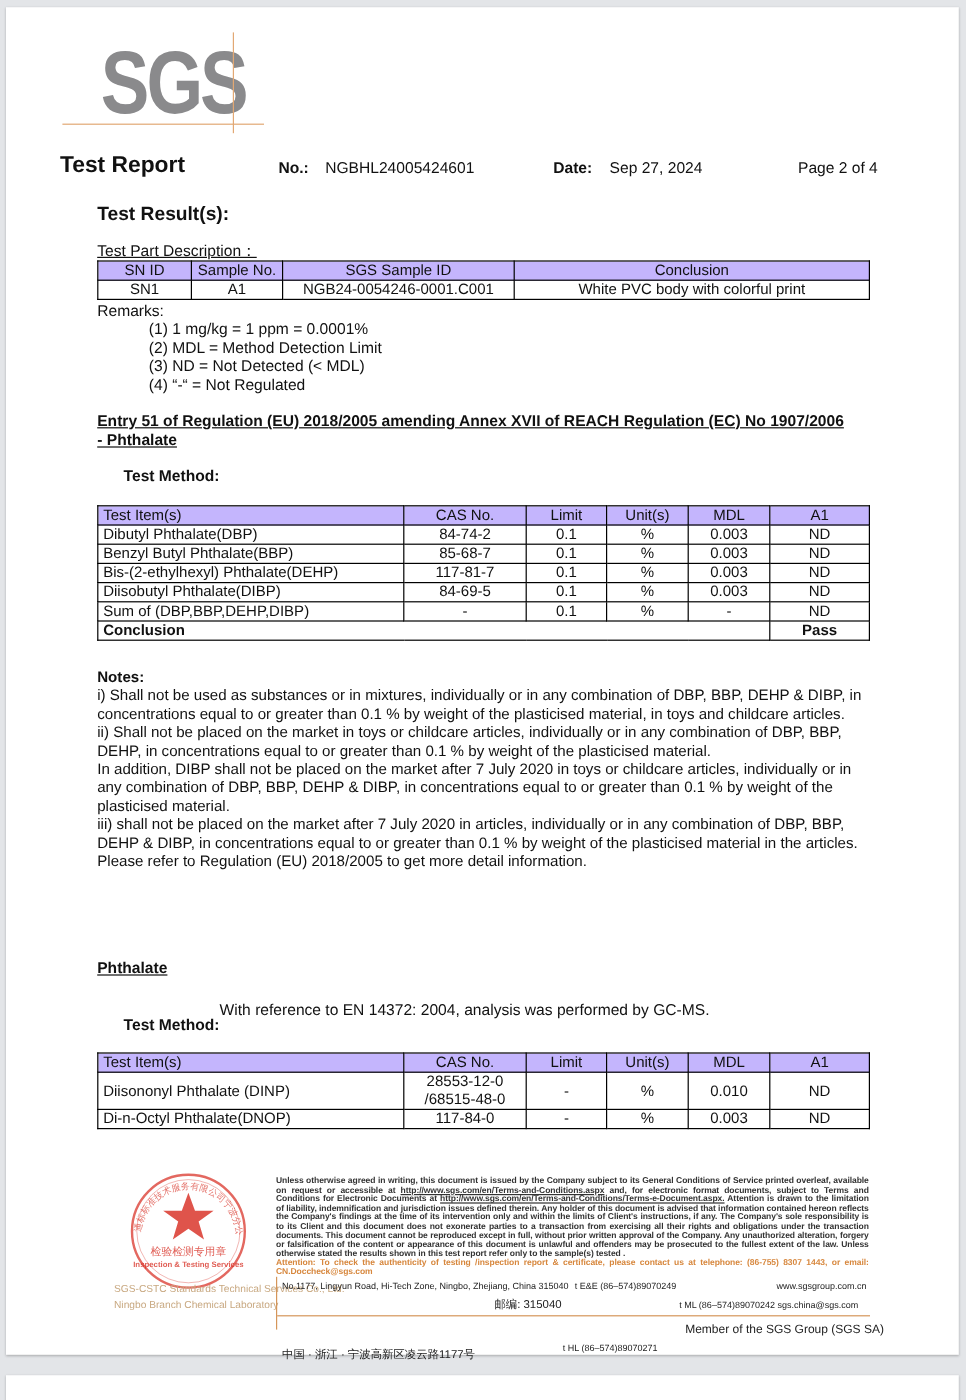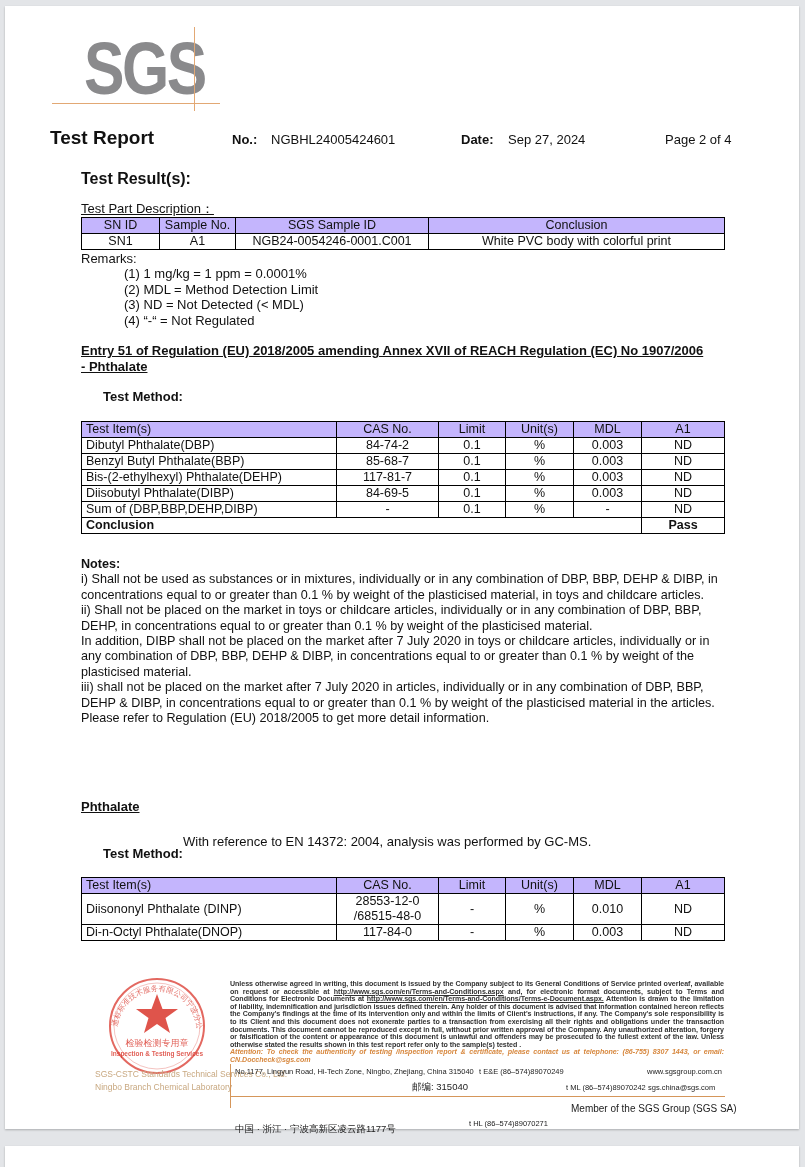--- a/index.html
+++ b/index.html
@@ -38,21 +38,21 @@
   .method-lbl { font-size: 13px; font-weight: bold; margin-left: 22px; }
   .method-val { font-size: 13px; }
 
   .notes { left: 76px; top: 551px; width: 650px; font-size: 12.6px; line-height: 15.4px; }
   .notes .nt { font-weight: bold; }
 
   
   .stamp { position: absolute; left: 92px; top: 970px; width: 120px; height: 100px; }
   .legal { left: 225px; top: 975px; width: 494px; font-size: 7.1px; line-height: 7.6px; text-align: justify; font-weight: bold; color: #333; letter-spacing: -0.05px; }
   .legal a { color: #333; text-decoration: underline; }
-  .legal .attn { color: #d7873d; font-style: italic; }
+  .legal .attn { color: #d7873d; }
   .addr-line { position: absolute; left: 225px; top: 1058px; width: 1px; height: 44px; background: #d5965a; }
   .addr-bar { position: absolute; left: 226px; top: 1090px; width: 494px; height: 1px; background: #d5965a; }
   .addr { font-size: 7.5px; color: #222; line-height: 9px; }
   .addr-cn { font-size: 9.5px; color: #222; }
   .lab1 { left: 90px; top: 1063px; font-size: 8.5px; color: #c8a880; }
   .lab2 { left: 90px; top: 1076px; font-size: 8.5px; color: #c8a880; }
   .member { left: 566px; top: 1097px; font-size: 10px; color: #222; }
 </style>
 </head>
 <body>

